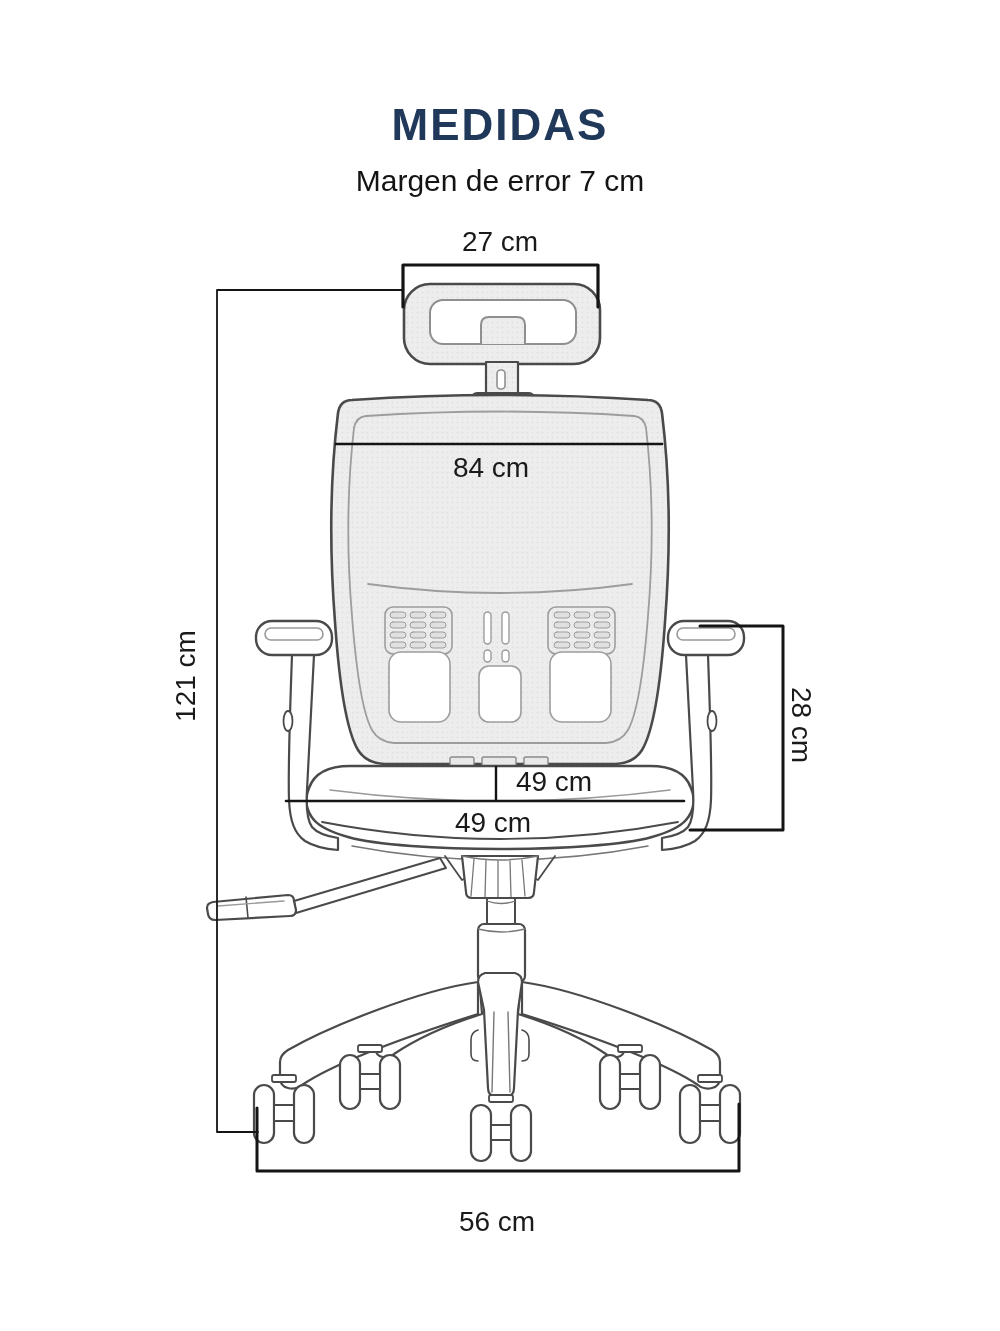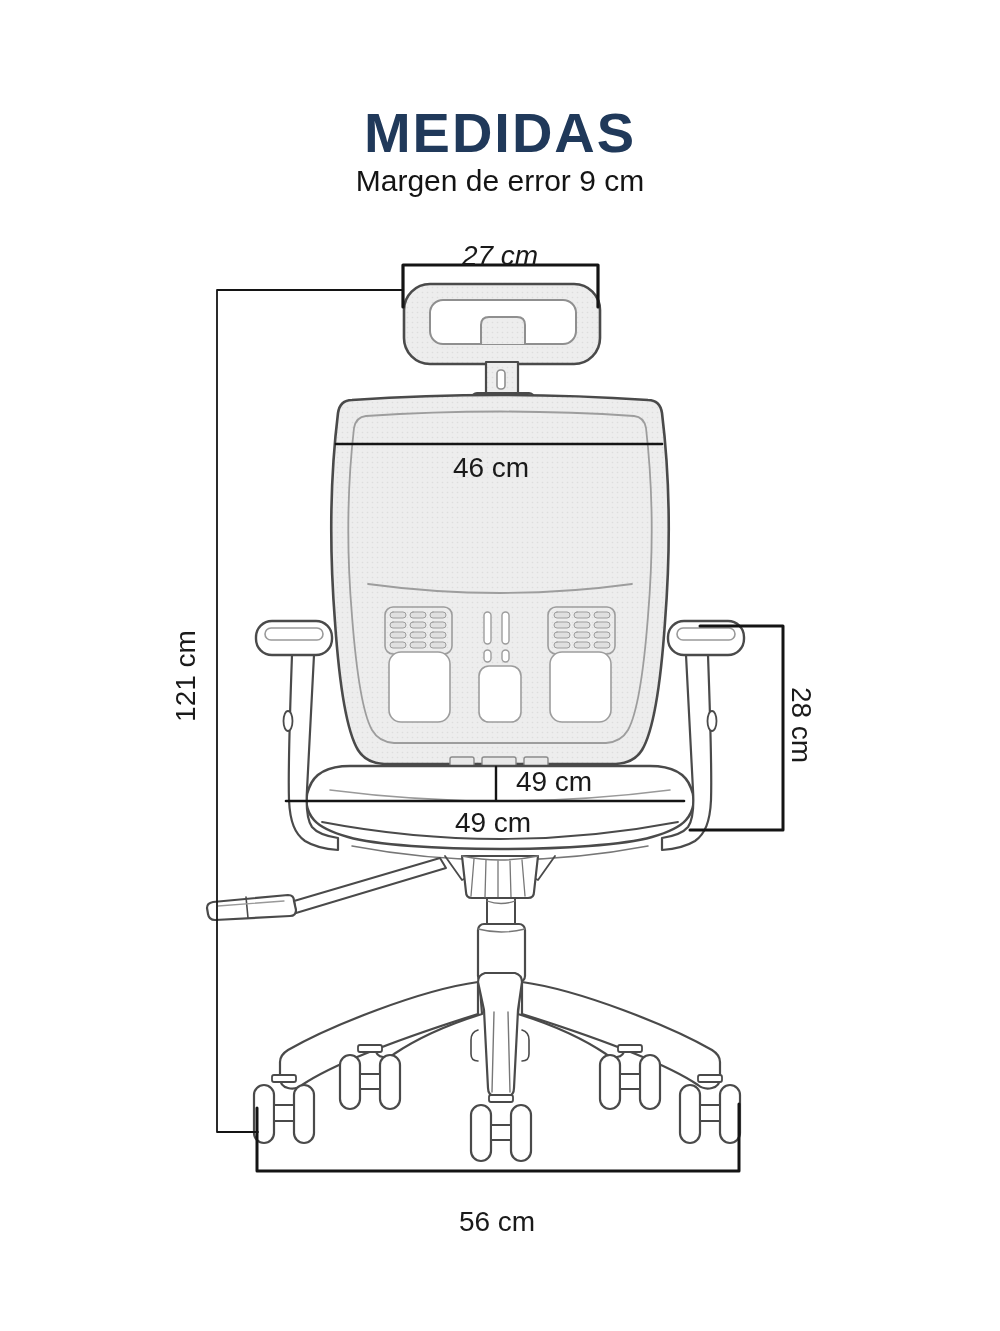--- a/index.html
+++ b/index.html
@@ -6,49 +6,49 @@
   .canvas{
     position:relative;
     width:1000px;height:1331px;
     background:#ffffff;
     font-family:"Liberation Sans","DejaVu Sans",sans-serif;
     overflow:hidden;
   }
   .page-title{
     position:absolute;left:0;top:100px;width:1000px;
     text-align:center;
-    font-size:56px;font-weight:bold;letter-spacing:2px;
+    font-size:44px;font-weight:bold;letter-spacing:2px;
     color:#20395a;
   }
   .page-subtitle{
     position:absolute;left:0;top:164px;width:1000px;
     text-align:center;
     font-size:30px;font-weight:400;color:#141414;
   }
   .dim-label{
     position:absolute;
     font-size:28px;color:#1a1a1a;
     text-align:center;white-space:nowrap;
   }
-  .dim-27 {left:430px;top:240px;width:140px;font-style:italic;}
+  .dim-27 {left:430px;top:226px;width:140px;}
   .dim-46 {left:421px;top:452px;width:140px;}
   .dim-121{left:116px;top:660px;width:140px;transform:rotate(-90deg);transform-origin:center;}
   .dim-28 {left:731px;top:709px;width:140px;transform:rotate(90deg);transform-origin:center;}
   .dim-49a{left:484px;top:766px;width:140px;}
   .dim-49b{left:423px;top:807px;width:140px;}
   .dim-66 {left:427px;top:1206px;width:140px;}
   svg.diagram{position:absolute;left:0;top:0;}
 </style>
 </head>
 <body>
 
 <div class="canvas">
 
   <div class="page-title">MEDIDAS</div>
-  <div class="page-subtitle">Margen de error 9 cm</div>
+  <div class="page-subtitle">Margen de error 7 cm</div>
 
   <svg class="diagram" width="1000" height="1331" viewBox="0 0 1000 1331" fill="none" stroke-linecap="round" stroke-linejoin="round">
 
     <defs>
       <pattern id="mesh" patternUnits="userSpaceOnUse" width="5" height="5">
         <rect width="5" height="5" fill="#ededed"></rect>
         <circle cx="2.5" cy="2.5" r="0.8" fill="#dddddd"></circle>
       </pattern>
     </defs>
 
@@ -206,20 +206,20 @@
       <path d="M402,290 L217,290 L217,1132 L258,1132" stroke-width="1.8"></path>
       <line x1="336" y1="444" x2="662" y2="444" stroke-width="2.6"></line>
       <path d="M700,626 L783,626 L783,830 L690,830" stroke-width="3"></path>
       <line x1="496" y1="767" x2="496" y2="800" stroke-width="2.4"></line>
       <line x1="286" y1="801" x2="684" y2="801" stroke-width="2.6"></line>
       <path d="M257,1108 L257,1171 L739,1171 L739,1104" stroke-width="3"></path>
     </g>
   </svg>
 
   <div class="dim-label dim-27">27 cm</div>
-  <div class="dim-label dim-46">46 cm</div>
+  <div class="dim-label dim-46">84 cm</div>
   <div class="dim-label dim-121">121 cm</div>
   <div class="dim-label dim-28">28 cm</div>
   <div class="dim-label dim-49a">49 cm</div>
   <div class="dim-label dim-49b">49 cm</div>
   <div class="dim-label dim-66">56 cm</div>
 
 </div>
 
 </body></html>

